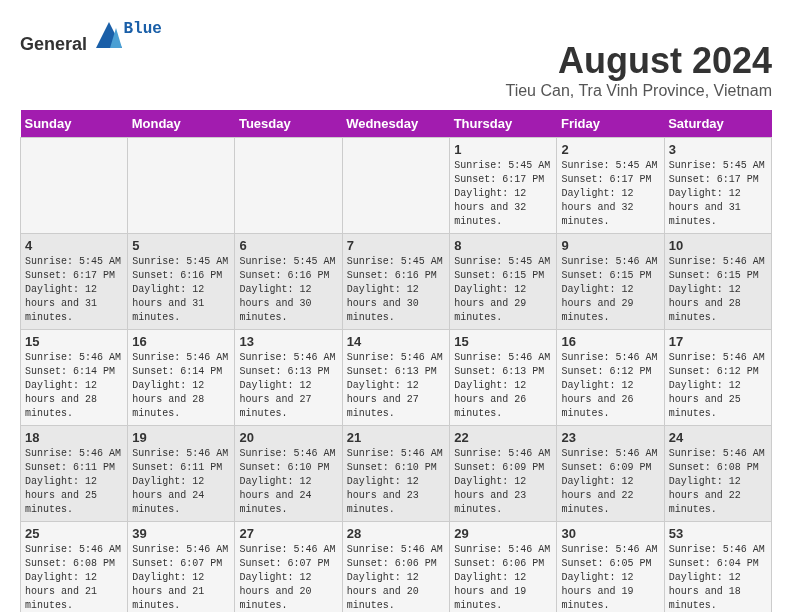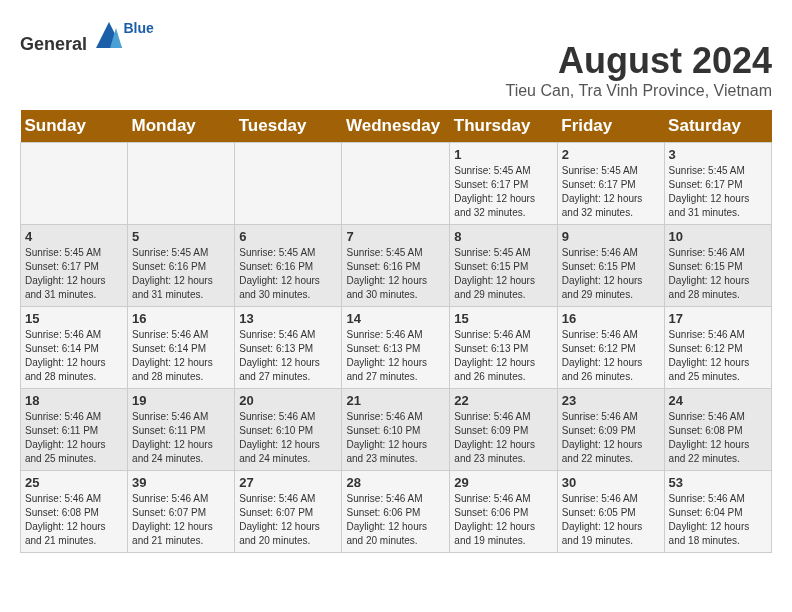--- a/index.html
+++ b/index.html
@@ -19,23 +19,24 @@
     .logo {
       display: flex;
       align-items: flex-start;
     }
     .logo-text-general {
       font-size: 18px;
       font-weight: bold;
       color: #333;
     }
     .logo-text-blue {
-      font-size: 14px;
+      font-size: 16px;
       font-weight: bold;
       color: #1a5fa8;
+      font-family: Liberation Mono, monospace;
     }
     .logo-icon {
       width: 30px;
       height: 30px;
       margin-left: 2px;
     }
     .title-area {
       text-align: right;
     }
     .main-title {
@@ -47,25 +48,25 @@
     .subtitle {
       font-size: 16px;
       color: #555;
     }
     table {
       width: 100%;
       border-collapse: collapse;
       font-size: 11px;
     }
     thead tr th {
-      background-color: #a16207;
+      background-color: #a21caf;
       color: #fff;
       padding: 6px 4px;
       text-align: left;
-      font-size: 17px;
+      font-size: 13px;
       font-weight: bold;
     }
     tbody tr td {
       border: 1px solid #ccc;
       vertical-align: top;
       padding: 4px;
       height: 80px;
       width: 108px;
     }
     tbody tr:nth-child(odd) td {
@@ -77,20 +78,21 @@
     .day-number {
       font-size: 13px;
       font-weight: bold;
       color: #333;
       margin-bottom: 2px;
     }
     .day-info {
       font-size: 10px;
       color: #333;
       line-height: 1.4;
+      font-family: Liberation Mono, monospace;
     }
     .empty-cell {
       background-color: #f5f5f5;
     }
   </style>
 </head>
 <body>
 
 <div class="header-area">
   <div class="logo">

